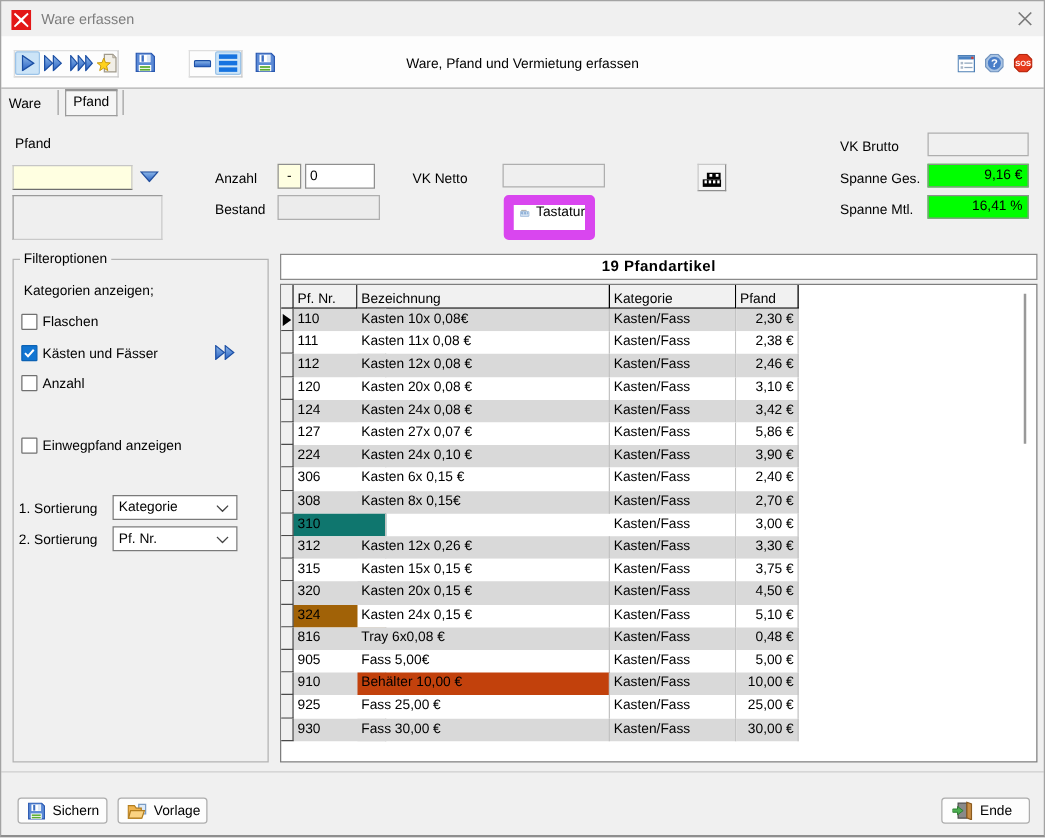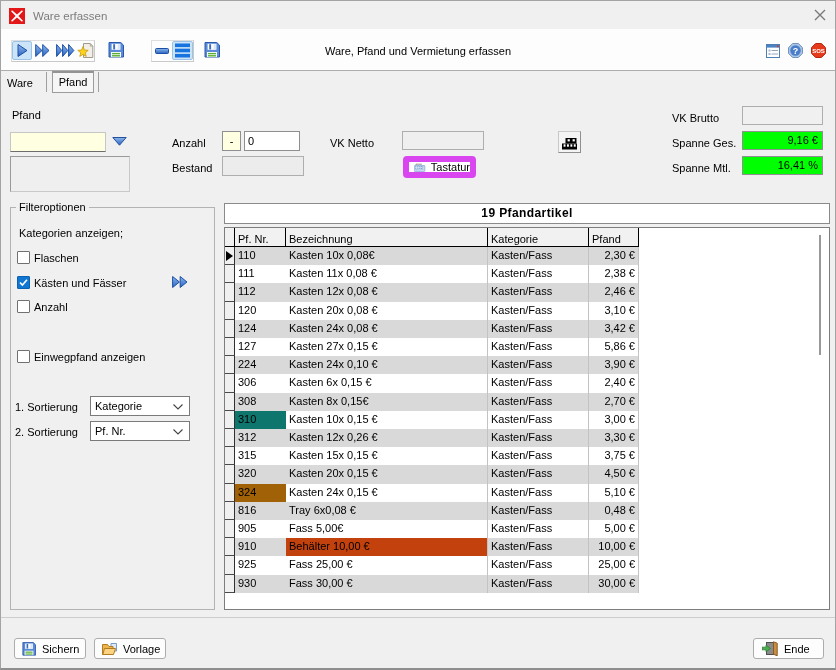--- a/index.html
+++ b/index.html
@@ -134,21 +134,21 @@
  <path d="M.8 .5 L14.2 .5 L7.5 8.2 Z" fill="url(#bg1)" stroke="#24509e"></path>
 </svg>
 <div class="abs" style="left:10px;top:156px;width:120px;height:36px;border:1px solid #9a9a9a;border-bottom-color:#c9c9c9;border-right-color:#c9c9c9;background:#efefef"></div>
 <div class="lbl" style="left:172px;top:137px">Anzahl</div>
 <div class="inp inp-y" style="left:222px;top:131px;width:19px;height:20px;text-align:center">-</div>
 <div class="inp" style="left:244px;top:131px;width:56px;height:20px;padding-left:3px">0</div>
 <div class="lbl" style="left:172px;top:162px">Bestand</div>
 <div class="inp inp-d" style="left:222px;top:156px;width:82px;height:20px"></div>
 <div class="lbl" style="left:330px;top:137px">VK Netto</div>
 <div class="inp" style="left:402px;top:131px;width:82px;height:19px;background:#efefef;border-color:#aeaeae"></div>
-<div class="abs" style="left:403px;top:156px;width:73px;height:22px;background:#fff;border:6px solid #d946ef;border-radius:4px;display:flex;align-items:center">
+<div class="abs" style="left:403px;top:156px;width:73px;height:36px;background:#fff;border:8px solid #d946ef;border-radius:4px;display:flex;align-items:flex-start">
  <svg style="margin-left:5px" width="18" height="13" viewBox="0 0 18 13">
   <path d="M3 3 L3 1.5 L12 1.5" stroke="#7e7e7e" stroke-width="1.2" fill="none"></path>
   <rect x=".5" y="3.5" width="16" height="9" rx="1" fill="#cfe0f4" stroke="#7aa0cc"></rect>
   <g fill="#fff" stroke="#86aad4" stroke-width=".5">
    <rect x="2" y="5" width="2" height="1.6"></rect>
         <rect x="4.8" y="5" width="2" height="1.6"></rect>
         <rect x="7.6" y="5" width="2" height="1.6"></rect>
         <rect x="10.4" y="5" width="2" height="1.6"></rect>
         <rect x="13.2" y="5" width="2" height="1.6"></rect>
    <rect x="2" y="7.4" width="2" height="1.6"></rect>
@@ -254,21 +254,21 @@
 <div class="row" style="top:91.8px">
       <div class="cind"></div>
 <div class="cell c1" style="background:#d9d9d9">124</div>
 <div class="cell c2" style="background:#d9d9d9">Kasten 24x 0,08 €</div>
 <div class="cell c3" style="background:#d9d9d9">Kasten/Fass</div>
 <div class="cell c4" style="background:#d9d9d9">3,42 €</div>
     </div>
 <div class="row" style="top:110.0px">
       <div class="cind"></div>
 <div class="cell c1" style="background:#ffffff">127</div>
-<div class="cell c2" style="background:#ffffff">Kasten 27x 0,15 €</div>
+<div class="cell c2" style="background:#ffffff">Kasten 27x 0,07 €</div>
 <div class="cell c3" style="background:#ffffff">Kasten/Fass</div>
 <div class="cell c4" style="background:#ffffff">5,86 €</div>
     </div>
 <div class="row" style="top:128.2px">
       <div class="cind"></div>
 <div class="cell c1" style="background:#d9d9d9">224</div>
 <div class="cell c2" style="background:#d9d9d9">Kasten 24x 0,10 €</div>
 <div class="cell c3" style="background:#d9d9d9">Kasten/Fass</div>
 <div class="cell c4" style="background:#d9d9d9">3,90 €</div>
     </div>
@@ -282,21 +282,20 @@
 <div class="row" style="top:164.6px">
       <div class="cind"></div>
 <div class="cell c1" style="background:#d9d9d9">308</div>
 <div class="cell c2" style="background:#d9d9d9">Kasten 8x 0,15€</div>
 <div class="cell c3" style="background:#d9d9d9">Kasten/Fass</div>
 <div class="cell c4" style="background:#d9d9d9">2,70 €</div>
     </div>
 <div class="row" style="top:182.8px">
       <div class="cind"></div>
 <div class="cell c1" style="background:#0f766e">310</div>
-<div class="cell c2" style="background:#ffffff">Kasten 10x 0,15 €</div>
 <div class="cell c3" style="background:#ffffff">Kasten/Fass</div>
 <div class="cell c4" style="background:#ffffff">3,00 €</div>
     </div>
 <div class="row" style="top:201.0px">
       <div class="cind"></div>
 <div class="cell c1" style="background:#d9d9d9">312</div>
 <div class="cell c2" style="background:#d9d9d9">Kasten 12x 0,26 €</div>
 <div class="cell c3" style="background:#d9d9d9">Kasten/Fass</div>
 <div class="cell c4" style="background:#d9d9d9">3,30 €</div>
     </div>

